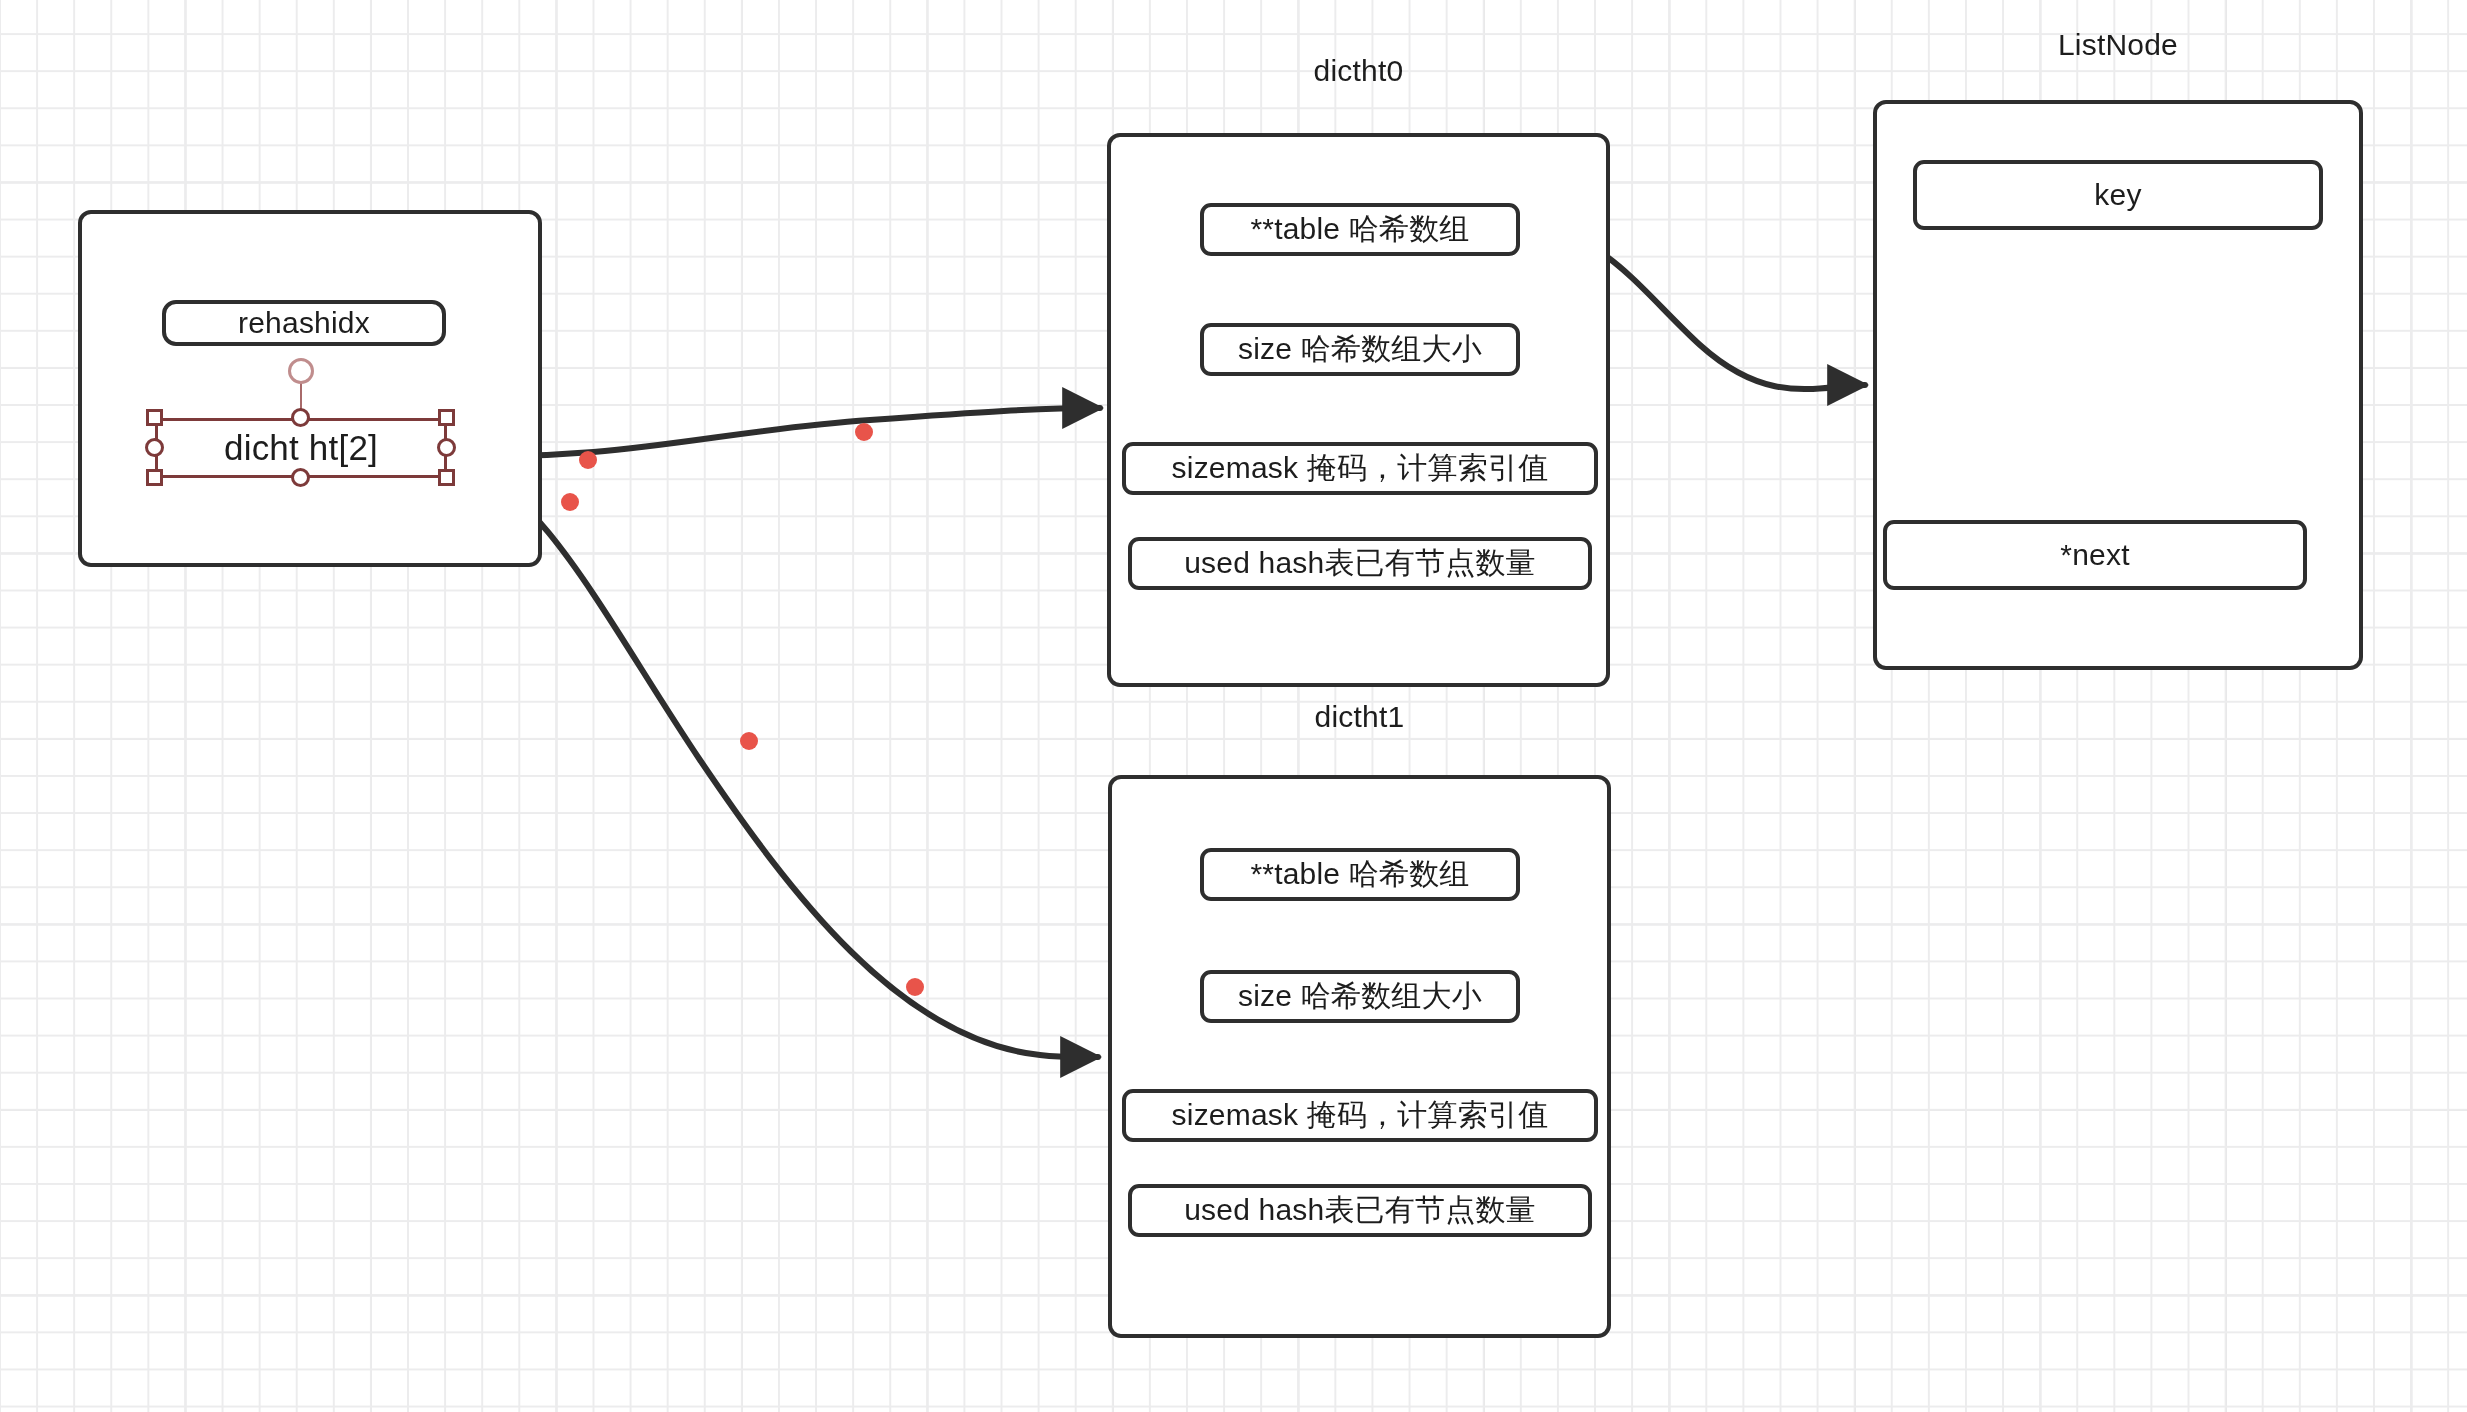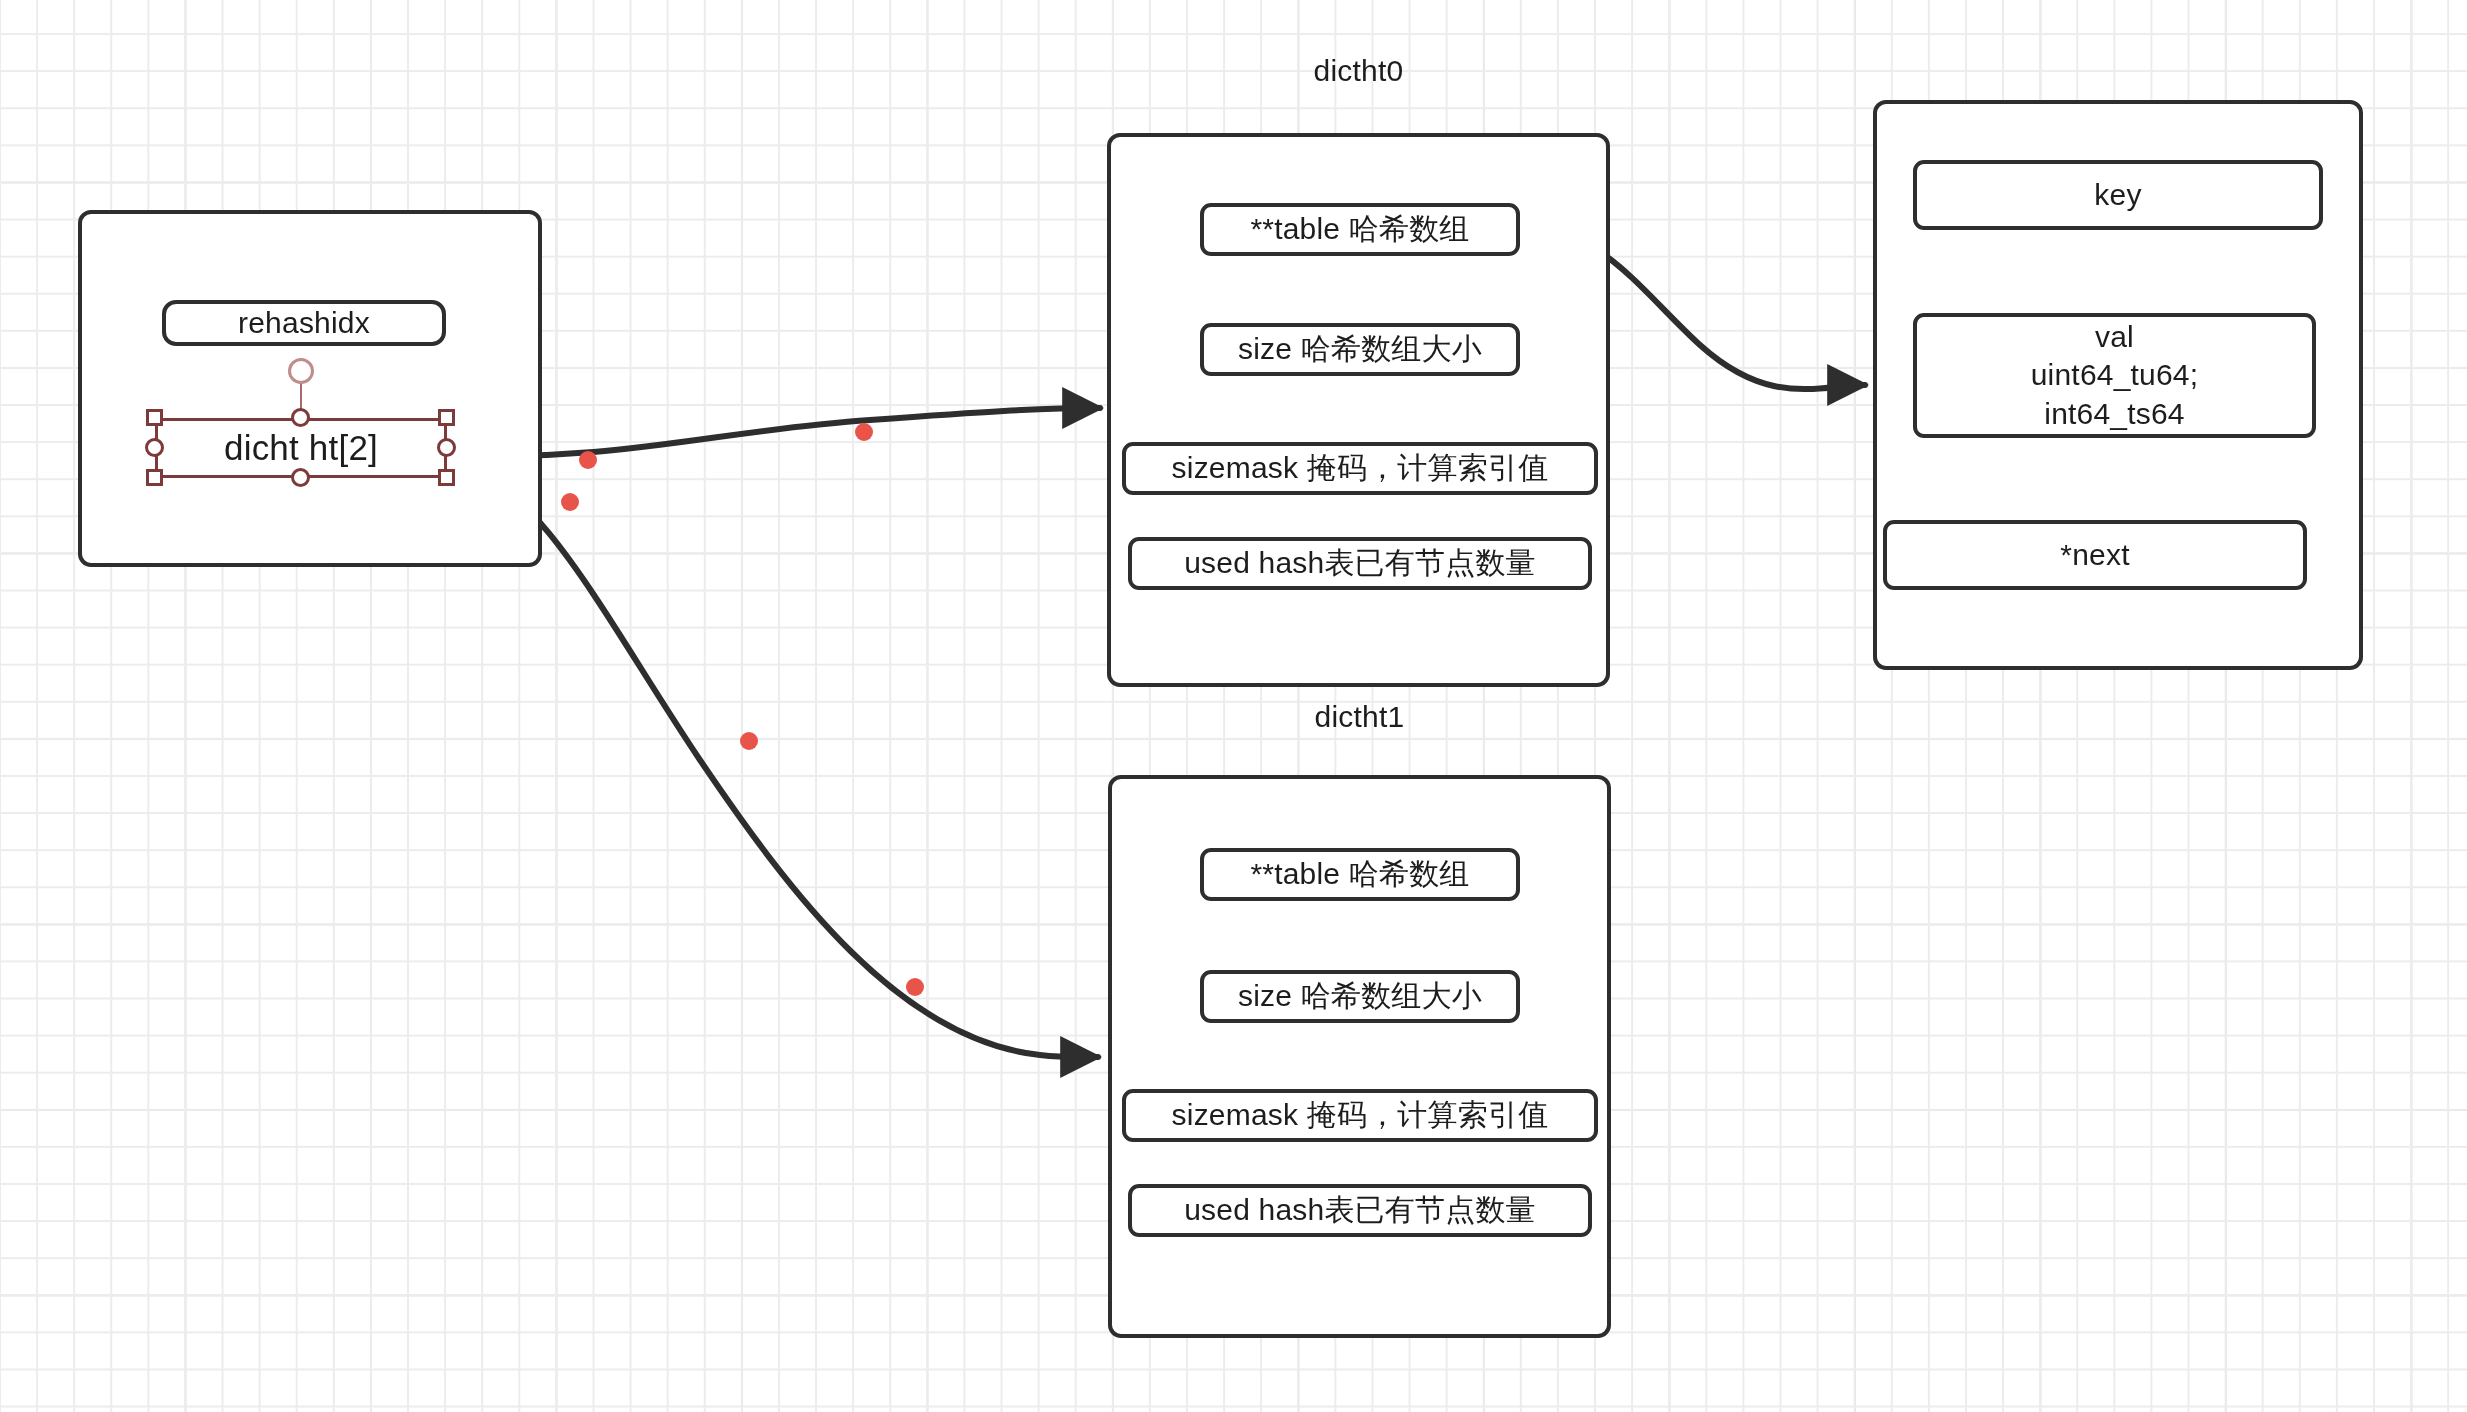--- a/index.html
+++ b/index.html
@@ -196,28 +196,26 @@
   <div class="inner-box" style="left:1200px; top:970px; width:320px; height:53px;">
     <span>size 哈希数组大小</span>
   </div>
   <div class="inner-box" style="left:1122px; top:1089px; width:476px; height:53px;">
     <span>sizemask 掩码，计算索引值</span>
   </div>
   <div class="inner-box" style="left:1128px; top:1184px; width:464px; height:53px;">
     <span>used hash表已有节点数量</span>
   </div>
 
+  <div class="caption" style="left:1873px; top:28px; width:490px;">
+    <span>ListNode</span>
+  </div>
 
   <div class="box" style="left:1873px; top:100px; width:490px; height:570px;"></div>
 
   <div class="inner-box" style="left:1913px; top:160px; width:410px; height:70px;">
     <span>key</span>
   </div>
-  <div class="inner-box" style="left:1913px; top:313px; width:403px; height:125px;">
-    <span>val
-uint64_tu64;
-int64_ts64</span>
-  </div>
   <div class="inner-box" style="left:1883px; top:520px; width:424px; height:70px;">
     <span>*next</span>
   </div>
 
 </div>
 
 </body></html>

